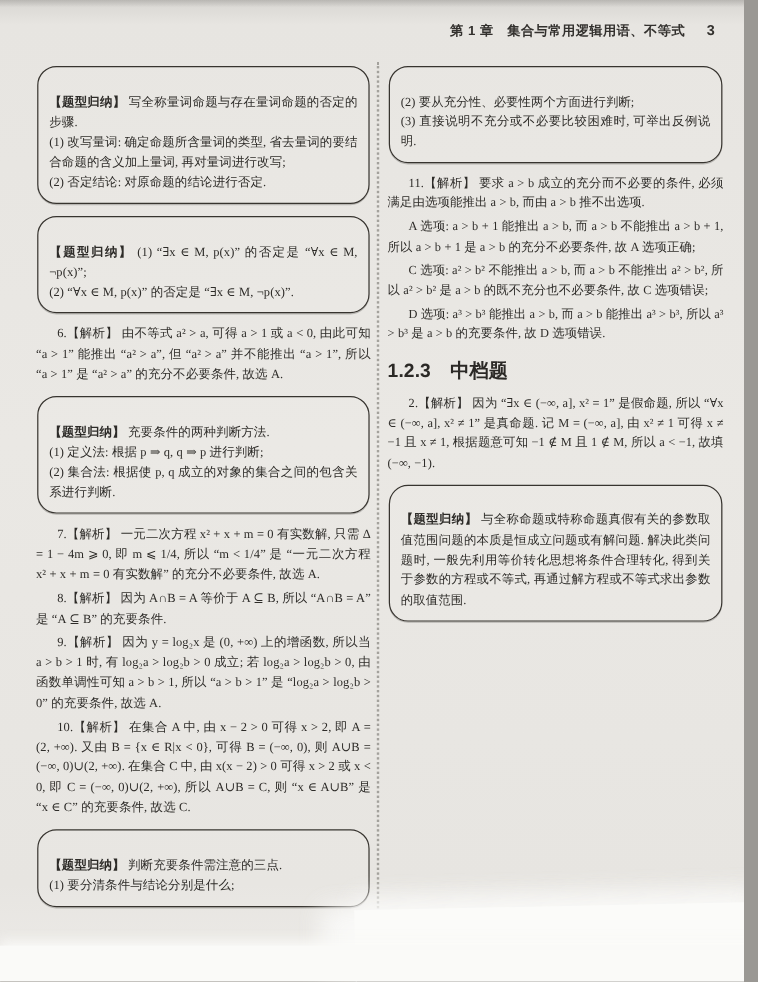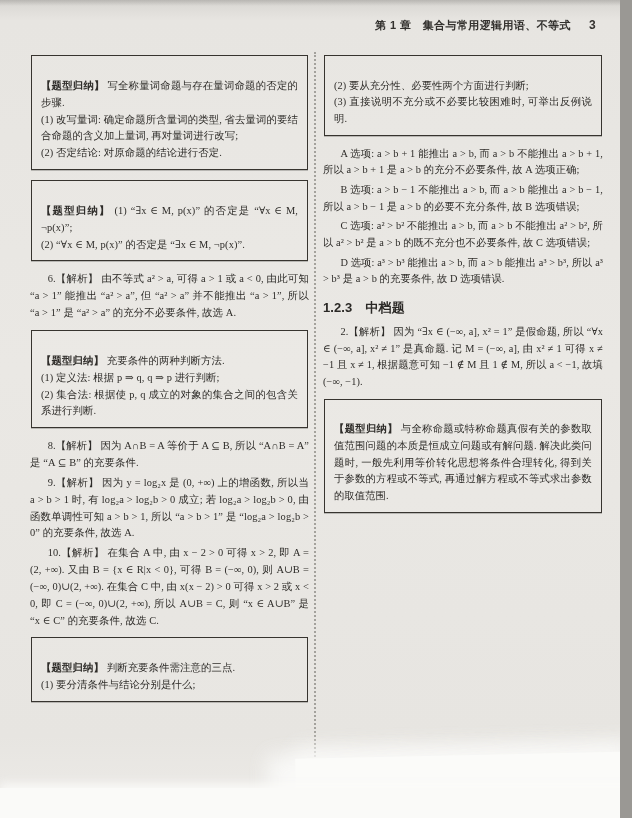--- a/index.html
+++ b/index.html
@@ -26,30 +26,30 @@
     line-height:1.62;letter-spacing:.1px;
   }
   .col-left{left:30px;width:279px;font-size:10.4px;}
   .col-right{left:323px;width:280px;font-size:10.3px;}
   .divider{
     position:absolute;left:314px;top:52px;height:732px;width:0;
     border-left:2px dotted #8d8b85;opacity:.75;
   }
   .para{margin:0 0 3px;text-indent:1.7em;}
   .callout{
-    border:1.5px solid #37342f;border-radius:0;
+    border:1.5px solid #37342f;border-radius:16px;
     padding:5px 9px 7px;margin:8px 1px 10px;
     white-space:pre-line;text-indent:0;
     background:rgba(255,255,255,.06);
     box-shadow:0 1px 0 rgba(40,38,35,.25);
   }
   .callout .tag{font-weight:bold;}
   .section-heading{
     font-family:"Liberation Sans","DejaVu Sans",sans-serif;
-    font-weight:bold;font-size:13px;margin:9px 0 6px;text-indent:0;color:#2b2926;
+    font-weight:bold;font-size:16px;margin:9px 0 6px;text-indent:0;color:#2b2926;
   }
   .scan-white-corner{
     position:absolute;left:296px;top:755px;width:346px;height:80px;
     background:#fbfbf9;transform:rotate(-1.2deg);
     box-shadow:-22px 2px 20px 6px rgba(251,251,249,.88), 0 -12px 18px 2px rgba(251,251,249,.55);
   }
   .scan-white-bottom{
     position:absolute;left:0;top:788px;width:640px;height:40px;
     background:#fafaf8;
     box-shadow:0 -5px 9px rgba(250,250,248,.85);
@@ -81,40 +81,41 @@
     </div>
 
     <p class="para">6.【解析】 由不等式 a² &gt; a, 可得 a &gt; 1 或 a &lt; 0, 由此可知 “a &gt; 1” 能推出 “a² &gt; a”, 但 “a² &gt; a” 并不能推出 “a &gt; 1”, 所以 “a &gt; 1” 是 “a² &gt; a” 的充分不必要条件, 故选 A.</p>
 
     <div class="callout">
       <b class="tag">【题型归纳】</b><span> 充要条件的两种判断方法.
 (1) 定义法: 根据 p ⇒ q, q ⇒ p 进行判断;
 (2) 集合法: 根据使 p, q 成立的对象的集合之间的包含关系进行判断.</span>
     </div>
 
+    <p class="para">7.【解析】 一元二次方程 x² + x + m = 0 有实数解, 只需 Δ = 1 − 4m ⩾ 0, 即 m ⩽ 1/4, 所以 “m &lt; 1/4” 是 “一元二次方程 x² + x + m = 0 有实数解” 的充分不必要条件, 故选 A.</p>
     <p class="para">8.【解析】 因为 A∩B = A 等价于 A ⊆ B, 所以 “A∩B = A” 是 “A ⊆ B” 的充要条件.</p>
     <p class="para">9.【解析】 因为 y = log₂x 是 (0, +∞) 上的增函数, 所以当 a &gt; b &gt; 1 时, 有 log₂a &gt; log₂b &gt; 0 成立; 若 log₂a &gt; log₂b &gt; 0, 由函数单调性可知 a &gt; b &gt; 1, 所以 “a &gt; b &gt; 1” 是 “log₂a &gt; log₂b &gt; 0” 的充要条件, 故选 A.</p>
     <p class="para">10.【解析】 在集合 A 中, 由 x − 2 &gt; 0 可得 x &gt; 2, 即 A = (2, +∞). 又由 B = {x ∈ R|x &lt; 0}, 可得 B = (−∞, 0), 则 A∪B = (−∞, 0)∪(2, +∞). 在集合 C 中, 由 x(x − 2) &gt; 0 可得 x &gt; 2 或 x &lt; 0, 即 C = (−∞, 0)∪(2, +∞), 所以 A∪B = C, 则 “x ∈ A∪B” 是 “x ∈ C” 的充要条件, 故选 C.</p>
 
     <div class="callout">
       <b class="tag">【题型归纳】</b><span> 判断充要条件需注意的三点.
 (1) 要分清条件与结论分别是什么;</span>
     </div>
 
   </div>
 
   <div class="col col-right">
 
     <div class="callout">
       <span>(2) 要从充分性、必要性两个方面进行判断;
 (3) 直接说明不充分或不必要比较困难时, 可举出反例说明.</span>
     </div>
 
+    <p class="para">11.【解析】 要求 a &gt; b 成立的充分而不必要的条件, 必须满足由选项能推出 a &gt; b, 而由 a &gt; b 推不出选项.</p>
     <p class="para">A 选项: a &gt; b + 1 能推出 a &gt; b, 而 a &gt; b 不能推出 a &gt; b + 1, 所以 a &gt; b + 1 是 a &gt; b 的充分不必要条件, 故 A 选项正确;</p>
-    <p class="para">B 选项: a &gt; b − 1 不能推出 a &gt; b, 而 a &gt; b 能推出 a &gt; b − 1, 所以 a &gt; b − 1 是 a &gt; b 的必要不充分条件, 故 B 选项错误;</p>
     <p class="para">C 选项: a² &gt; b² 不能推出 a &gt; b, 而 a &gt; b 不能推出 a² &gt; b², 所以 a² &gt; b² 是 a &gt; b 的既不充分也不必要条件, 故 C 选项错误;</p>
     <p class="para">D 选项: a³ &gt; b³ 能推出 a &gt; b, 而 a &gt; b 能推出 a³ &gt; b³, 所以 a³ &gt; b³ 是 a &gt; b 的充要条件, 故 D 选项错误.</p>
 
 
 
     <p class="section-heading">1.2.3　中档题</p>
 
     <p class="para">2.【解析】 因为 “∃x ∈ (−∞, a], x² = 1” 是假命题, 所以 “∀x ∈ (−∞, a], x² ≠ 1” 是真命题. 记 M = (−∞, a], 由 x² ≠ 1 可得 x ≠ −1 且 x ≠ 1, 根据题意可知 −1 ∉ M 且 1 ∉ M, 所以 a &lt; −1, 故填 (−∞, −1).</p>
 
     <div class="callout">

